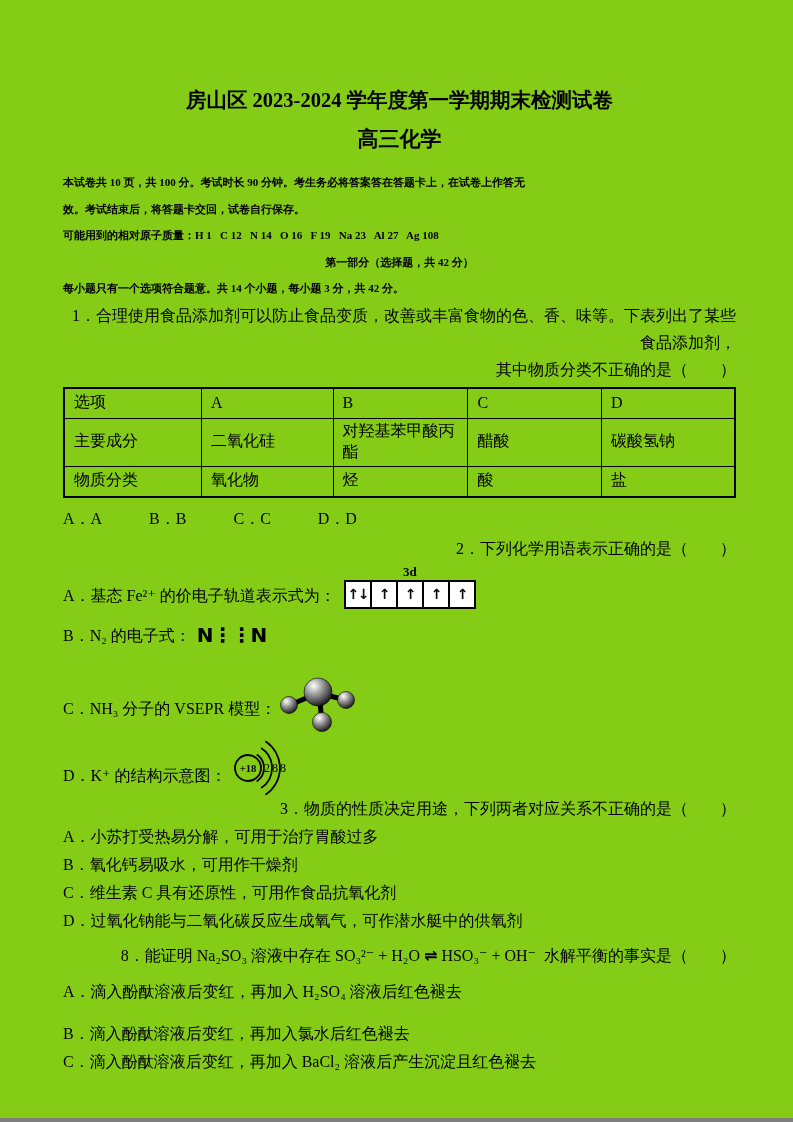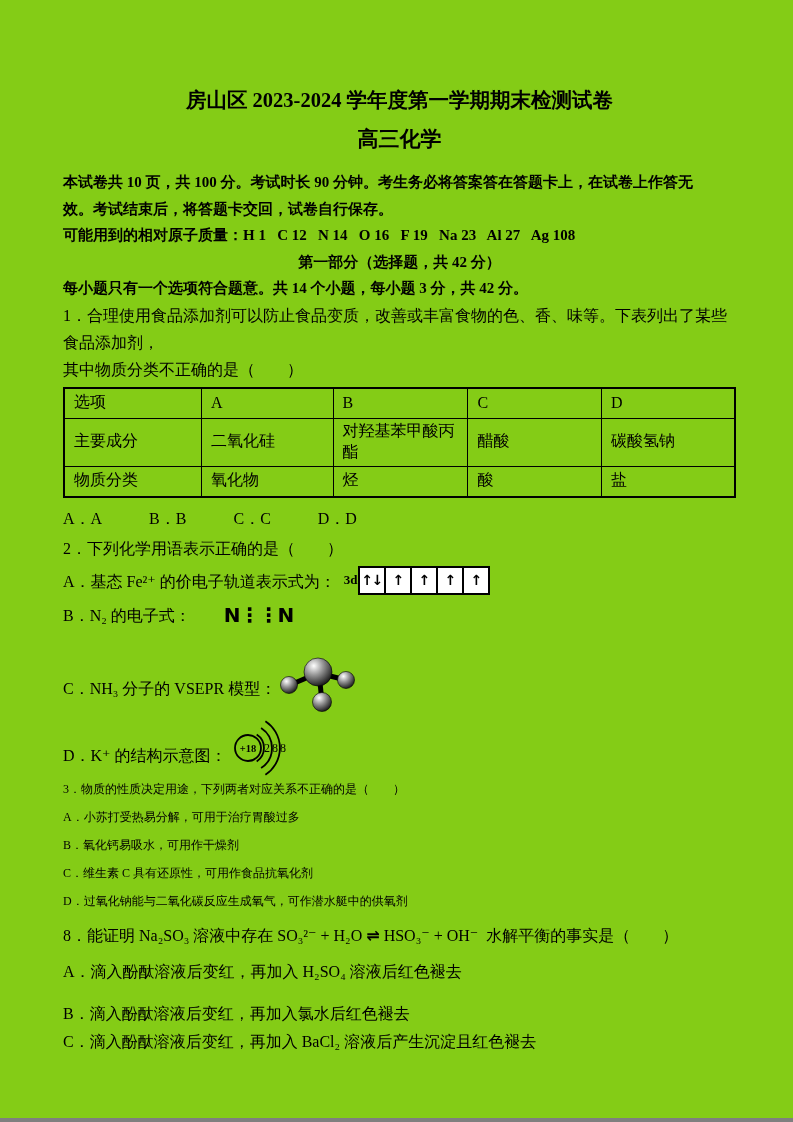--- a/index.html
+++ b/index.html
@@ -12,24 +12,24 @@
     font-family:"Liberation Serif","DejaVu Serif",serif;
     overflow:hidden;
   }
   .content { padding:86px 57px 0 63px; }
   .txt { white-space:pre-wrap; }
 
   .title { text-align:center; font-weight:bold; font-size:20.5px; line-height:28px; }
   .subtitle { text-align:center; font-weight:bold; font-size:21px; line-height:30px; margin-top:10px; }
 
   .meta-block { margin-top:15px; }
-  .meta-line { font-weight:bold; font-size:15px; line-height:26.5px; text-align:justify; }
+  .meta-line { font-weight:bold; font-size:11px; line-height:26.5px; text-align:justify; }
   .centered { text-align:center; }
 
-  .stem { font-size:16px; line-height:27px; }
+  .stem { font-size:16px; line-height:27px;text-align:right; }
   .q1-table {
     width:100%; border-collapse:collapse; margin-top:4px;
     font-size:16px;
   }
   .q1-table td {
     border:1px solid #000;
     padding:2px 9px 3px 9px;
     height:24px;
     font-weight:normal;
     text-align:left;
@@ -38,44 +38,44 @@
   .q1-table { border:2px solid #000; }
   .col0 { width:20.5%; } .col1 { width:19.6%; } .col2 { width:20.1%; } .col3 { width:19.9%; } .col4 { width:19.9%; }
 
   .ans-line { display:flex; gap:47px; font-size:16px; line-height:27px; margin-top:7px; }
 
   .q2-stem { margin-top:3px; }
   .row-flex { display:flex; align-items:flex-end; }
   .row-a { margin-top:3px; }
   .row-a .stem-inline { font-size:16px; line-height:27px; }
 
-  .orbital { display:inline-flex; align-items:center; margin-left:8px; }
+  .orbital { display:inline-flex; flex-direction:column; align-items:center; margin-left:8px; }
   .orbital-label { font-weight:bold; font-size:13px; line-height:14px; font-family:"Liberation Serif",serif; }
   .orbital-boxes { display:flex; margin-top:1px; }
   .orbital-box {
     width:24px; height:25px;
     border:2px solid #000;
     margin-left:-2px;
     display:flex; align-items:center; justify-content:center;
     font-family:"DejaVu Sans",sans-serif;
     font-size:14px; font-weight:bold; letter-spacing:-1.5px;
     background:#fff;
   }
   .orbital-box:first-child { margin-left:0; }
 
-  .row-b { margin-top:7px; font-size:16px; line-height:27px; display:flex; align-items:flex-start;gap:27px; }
+  .row-b { margin-top:13px; font-size:16px; line-height:27px; display:flex; align-items:flex-start; }
   .formula-bold { font-family:"DejaVu Sans",sans-serif; font-weight:bold; font-size:20px; letter-spacing:-1px; margin-left:6px; }
 
   .row-c { margin-top:28px; }
   .row-c .mol-svg { margin-left:2px; margin-bottom:-13px; }
   .row-d { margin-top:14px; }
   .row-d .shell-svg { margin-left:6px; margin-bottom:-9px; }
 
   .q3-block { margin-top:6px; }
-  .q3-block .stem, .q3-block .opt { font-size:12px; line-height:28px; }
+  .q3-block .stem, .q3-block .opt { font-size:16px; line-height:28px; }
 
   .q4-block { margin-top:7px; }
   .q4-block .stem { line-height:28px; margin-bottom:8px; }
   .q4-block .opt { font-size:16px; line-height:28px; }
   .gap-lg { margin-top:14px; }
 
   .eq-arrow { font-family:"DejaVu Sans","DejaVu Serif",sans-serif; font-weight:bold; }
 
   .bottom-rule {
     position:absolute; left:0; right:0; bottom:0;

